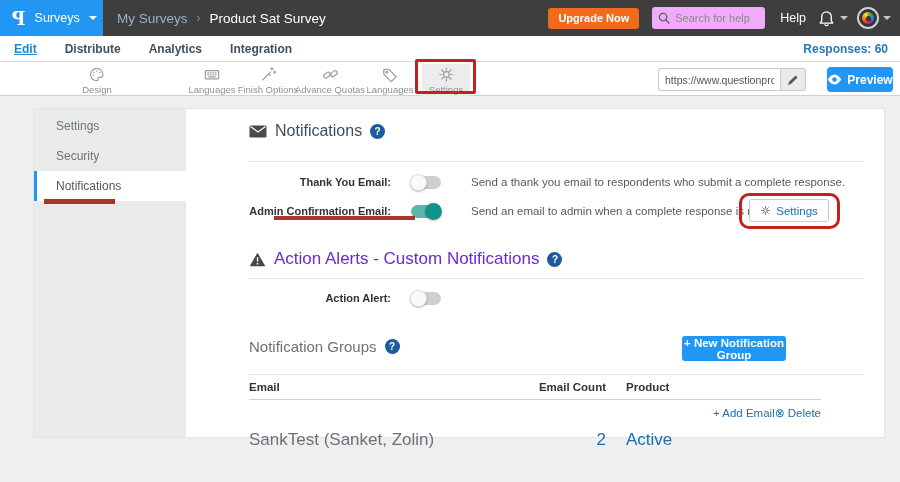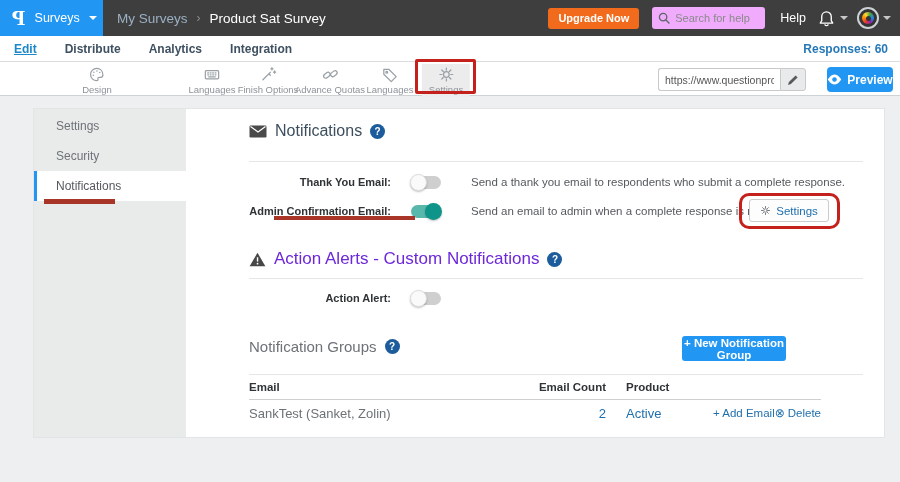--- a/index.html
+++ b/index.html
@@ -69,21 +69,21 @@
   .toggle.off { background:#cfcfcf; }
   .toggle.off .knob { position:absolute; left:-1px; top:-2px; width:17px; height:17px; border-radius:50%; background:#fafafa; border:1px solid #ddd; box-shadow:0 1px 2px rgba(0,0,0,.25); }
   .toggle.on { background:#58b8ac; }
   .toggle.on .knob { position:absolute; right:-1px; top:-2px; width:17px; height:17px; border-radius:50%; background:#0e9488; box-shadow:0 1px 2px rgba(0,0,0,.25); }
   .row-desc { font-size:11.5px; color:#55595e; margin-left:30px; white-space:nowrap; }
 
   .settings-btn { position:absolute; left:563px; top:90px; width:80px; height:23px; background:#fdfdfd; border:1px solid #cbcbcb; border-radius:3px; display:flex; align-items:center; justify-content:center; gap:5px; font-size:11.5px; color:#1f6fad; font-family:inherit; cursor:pointer; }
   .ng-button { position:absolute; left:496px; top:227px; width:104px; height:25px; background:#2196f3; color:#fff; border:none; border-radius:3px; font-size:11.5px; font-weight:bold; font-family:inherit; cursor:pointer; }
 
   .th { position:absolute; font-size:11.5px; font-weight:bold; color:#303437; }
-  .td { position:absolute; font-size:13px; }
+  .td { position:absolute; font-size:17px;margin-top:24px; }
   .cell-link { color:#1f6fad; cursor:pointer; }
   .row-actions { position:absolute; left:527px; top:297px; display:flex; font-size:11.5px; }
   .action-link { color:#1f6fad; cursor:pointer; display:flex; align-items:center; gap:3px; white-space:nowrap; }
   .delete-glyph { font-size:12px; }
 
   
   .anno { position:absolute; border:3px solid #c4211c; pointer-events:none; }
   .anno-toolbar-settings { left:415px; top:59px; width:61px; height:35px; border-radius:2px; }
   .anno-settings-btn { left:553px; top:84px; width:101px; height:36px; border-radius:10px; }
   .anno-bar { position:absolute; background:#a93528; pointer-events:none; }

